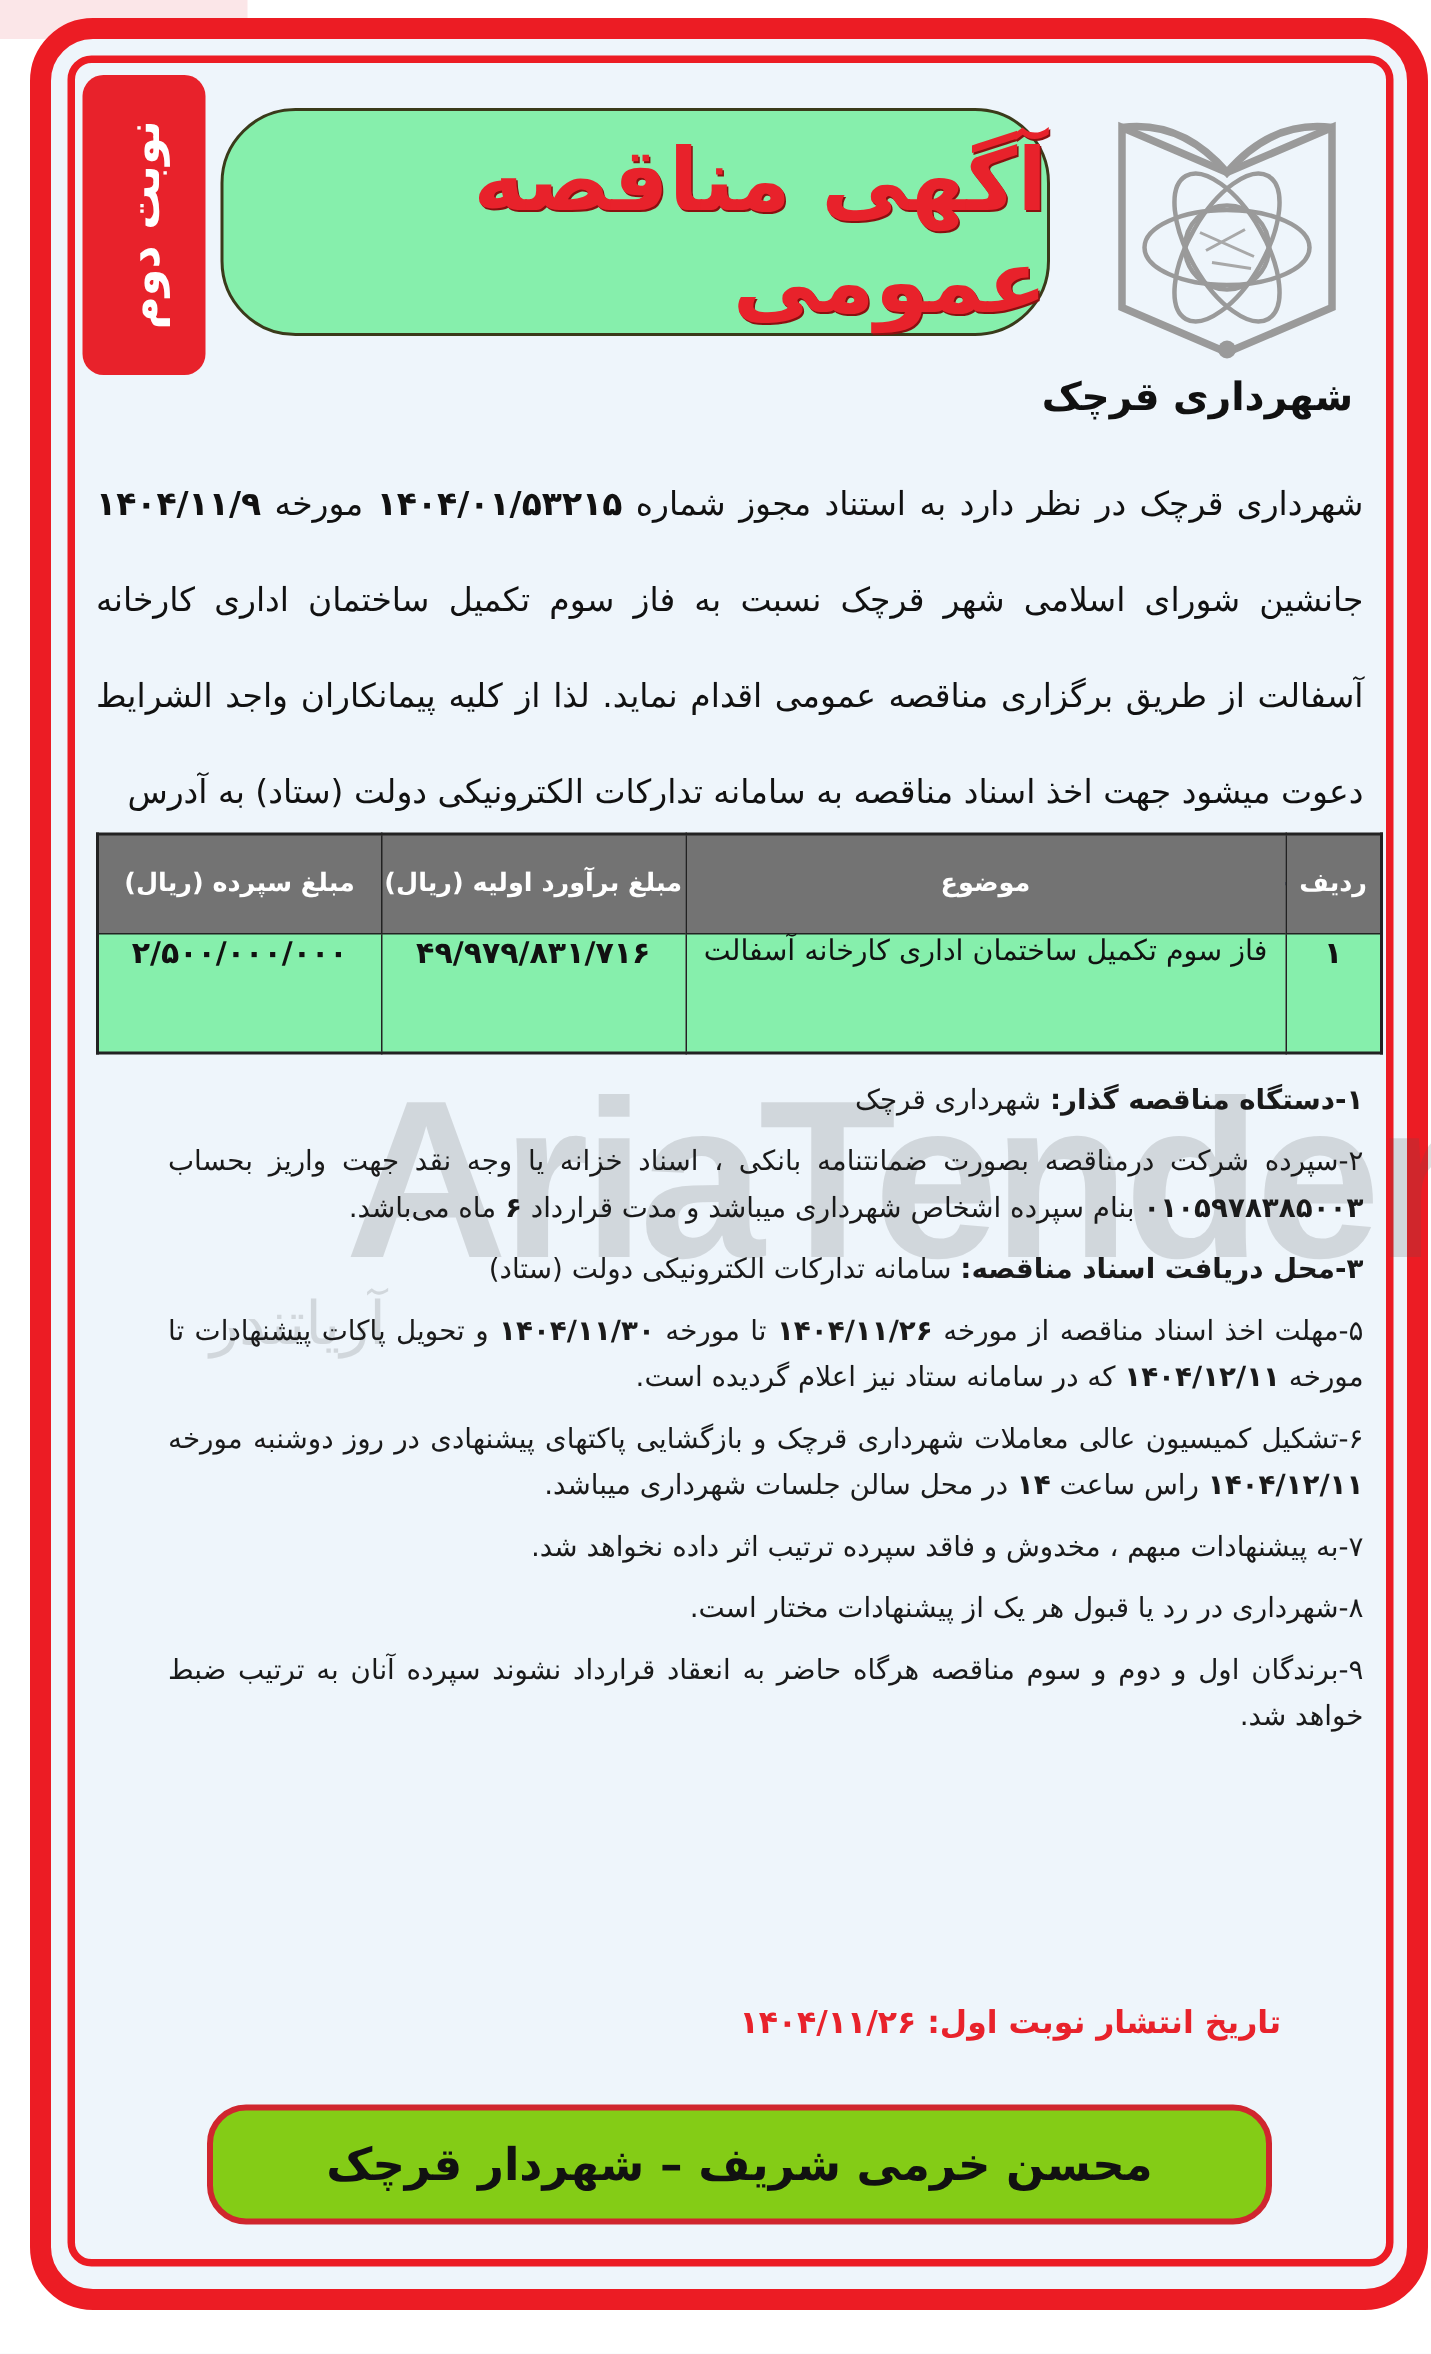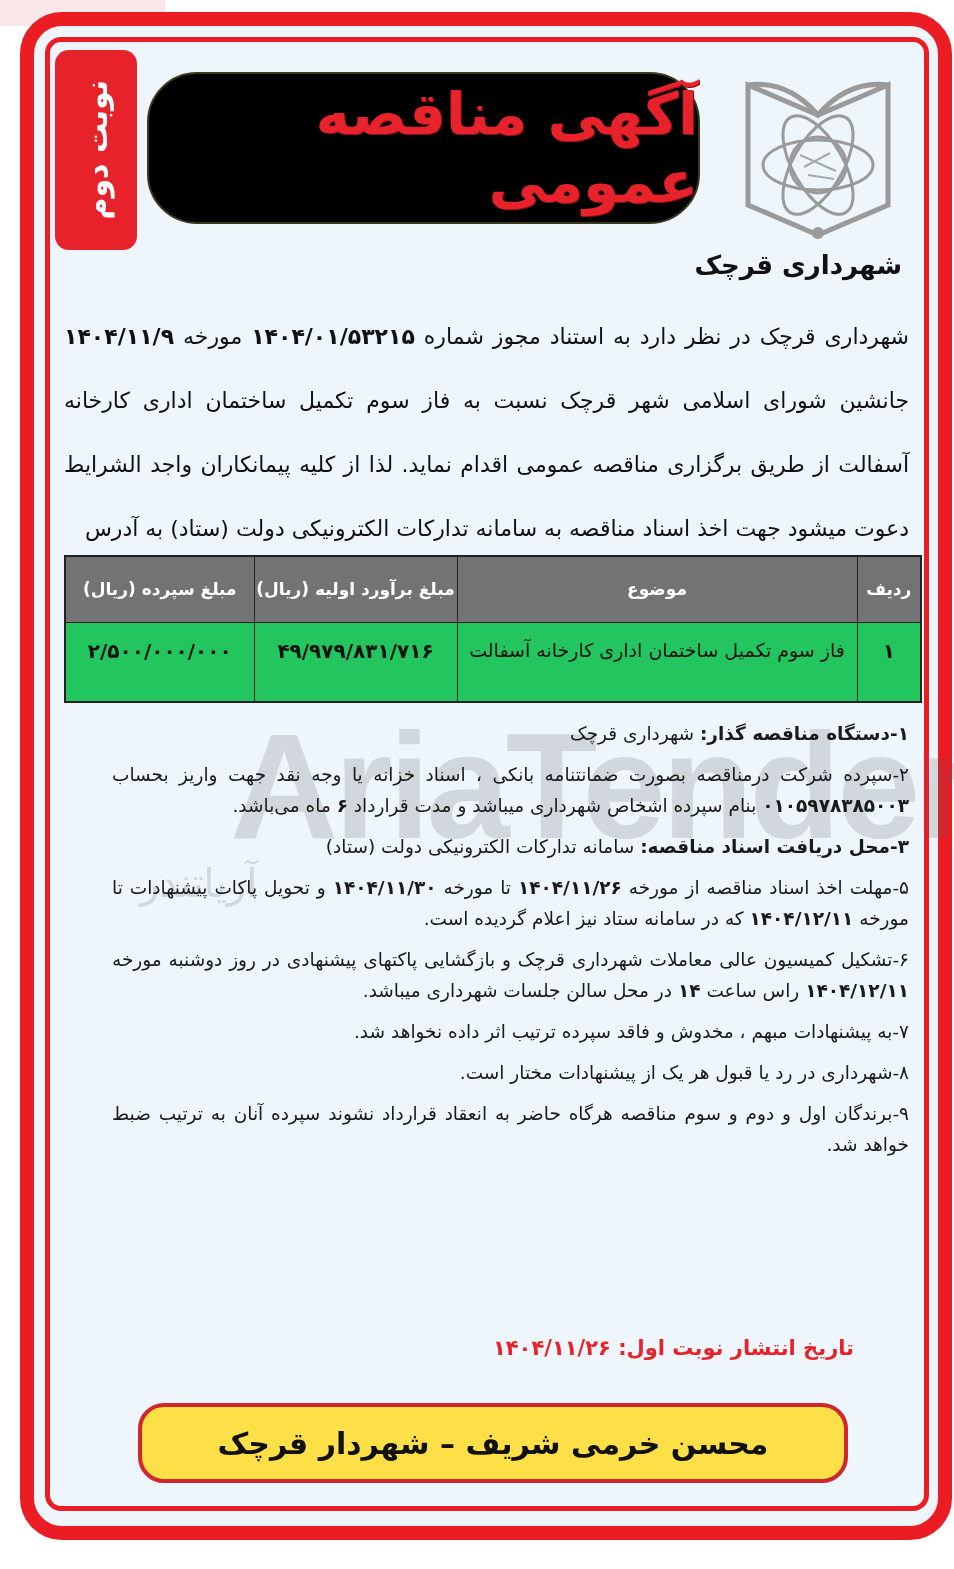--- a/index.html
+++ b/index.html
@@ -32,24 +32,24 @@
       display: flex; align-items: center; justify-content: center;
     }
     .badge span {
       color: #fff; font-weight: bold; font-size: 30px;
       writing-mode: vertical-rl; transform: rotate(180deg);
       letter-spacing: 1px;
       font-family: "DejaVu Sans", sans-serif;
     }
     .title-box {
       position: absolute; left: 147px; top: 72px; width: 553px; height: 152px;
-      background: #000000;
+      background: #86efac;
       border: 2px solid #3a3a1a;
       border-radius: 50px;
-      display: flex; align-items: center; justify-content: center;
+      display: flex; align-items: flex-end; justify-content: center;
     }
     .title-box span {
       color: #e8222b; font-size: 58px; font-weight: bold;
       font-family: "DejaVu Sans", sans-serif;
       text-shadow: 1px 1px 0 #8a1010;
     }
     .logo {
       position: absolute; left: 718px; top: 75px; width: 200px; height: 175px;
     }
     .org-name {
@@ -66,22 +66,22 @@
       position: absolute; left: 64px; top: 555px; width: 858px;
       border-collapse: collapse; border: 2px solid #222;
       font-size: 18px;
     }
     table.tender th {
       background: #737373; color: #fff; font-weight: bold; height: 66px;
       border: 1px solid #222; font-size: 17px;
     }
     table.tender td {
       height: 80px; border: 1px solid #222; text-align: center;
-      vertical-align: top; padding-top: 16px; color: #111; font-size: 19px;
-      background: #22c55e;
+      vertical-align: top; color: #111; font-size: 19px;
+      background: #86efac;
     }
     table.tender td.num { font-weight: bold; font-size: 20px; }
     .watermark {
       position: absolute; left: 120px; top: 700px; width: 600px; height: 250px;
       opacity: 0.18; pointer-events: none;
     }
     .watermark .wm-text {
       position: absolute; left: 110px; top: 0; font-size: 150px; font-weight: bold;
       color: #555; font-family: "Liberation Sans", sans-serif; letter-spacing: -4px;
     }
@@ -95,21 +95,21 @@
     }
     .conditions p { margin-bottom: 10px; text-align: justify; margin-left: 48px; }
     .conditions b { font-weight: bold; }
     .dates {
       position: absolute; right: 100px; top: 1336px;
       font-size: 21px; font-weight: bold; color: #e8222b;
       display: flex; gap: 40px; direction: rtl;
     }
     .signature {
       position: absolute; left: 138px; top: 1403px; width: 710px; height: 80px;
-      background: #fde047;
+      background: #84cc16;
       border: 4px solid #d0262e;
       border-radius: 26px;
       display: flex; align-items: center; justify-content: center;
     }
     .signature span { font-size: 30px; font-weight: bold; color: #111; }
   </style>
 </head>
 <body>
 
 <div class="top-strip"></div>

